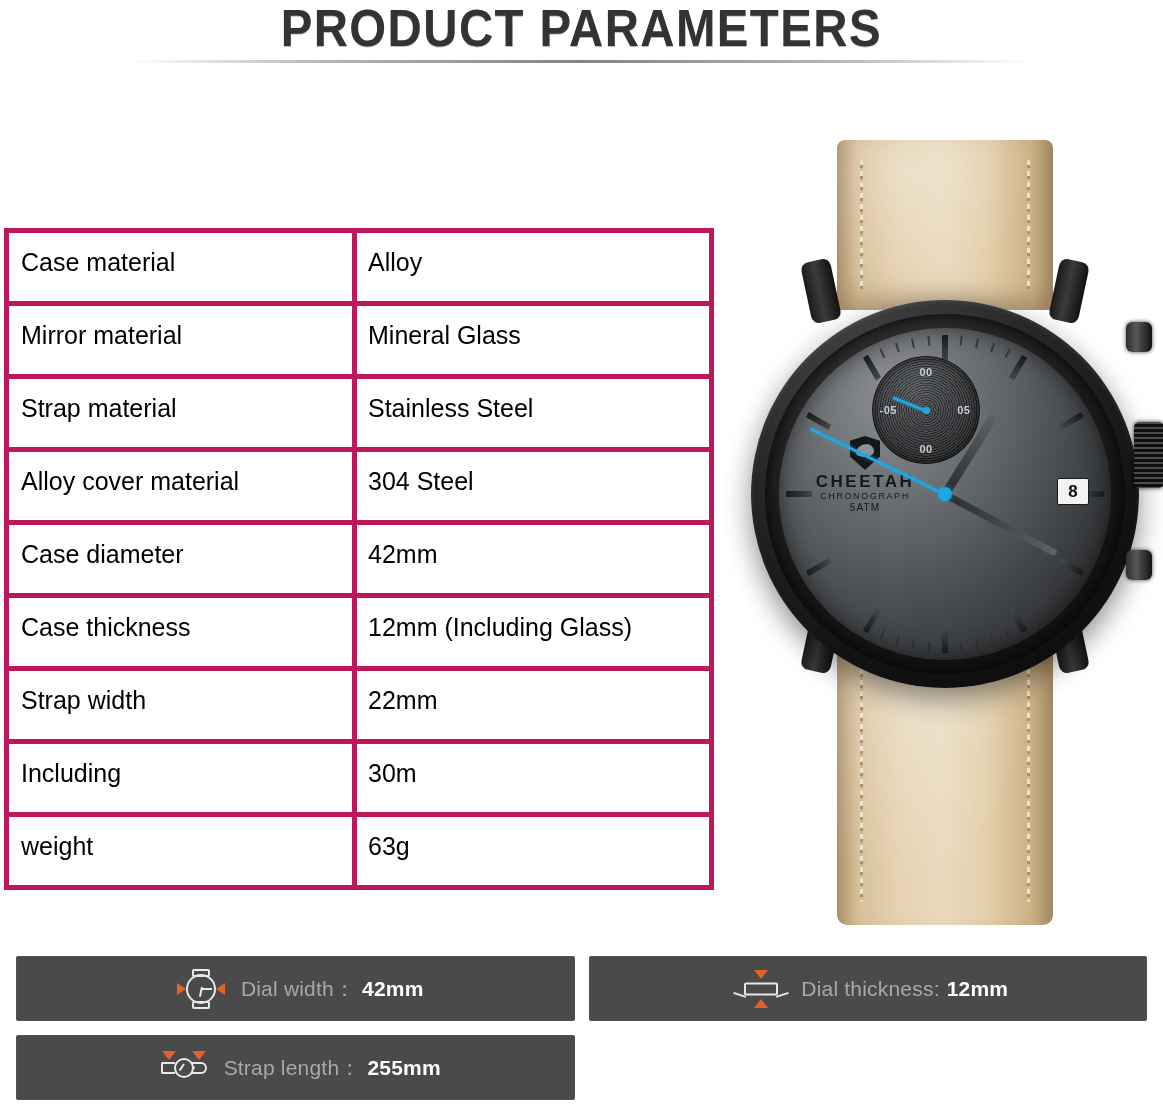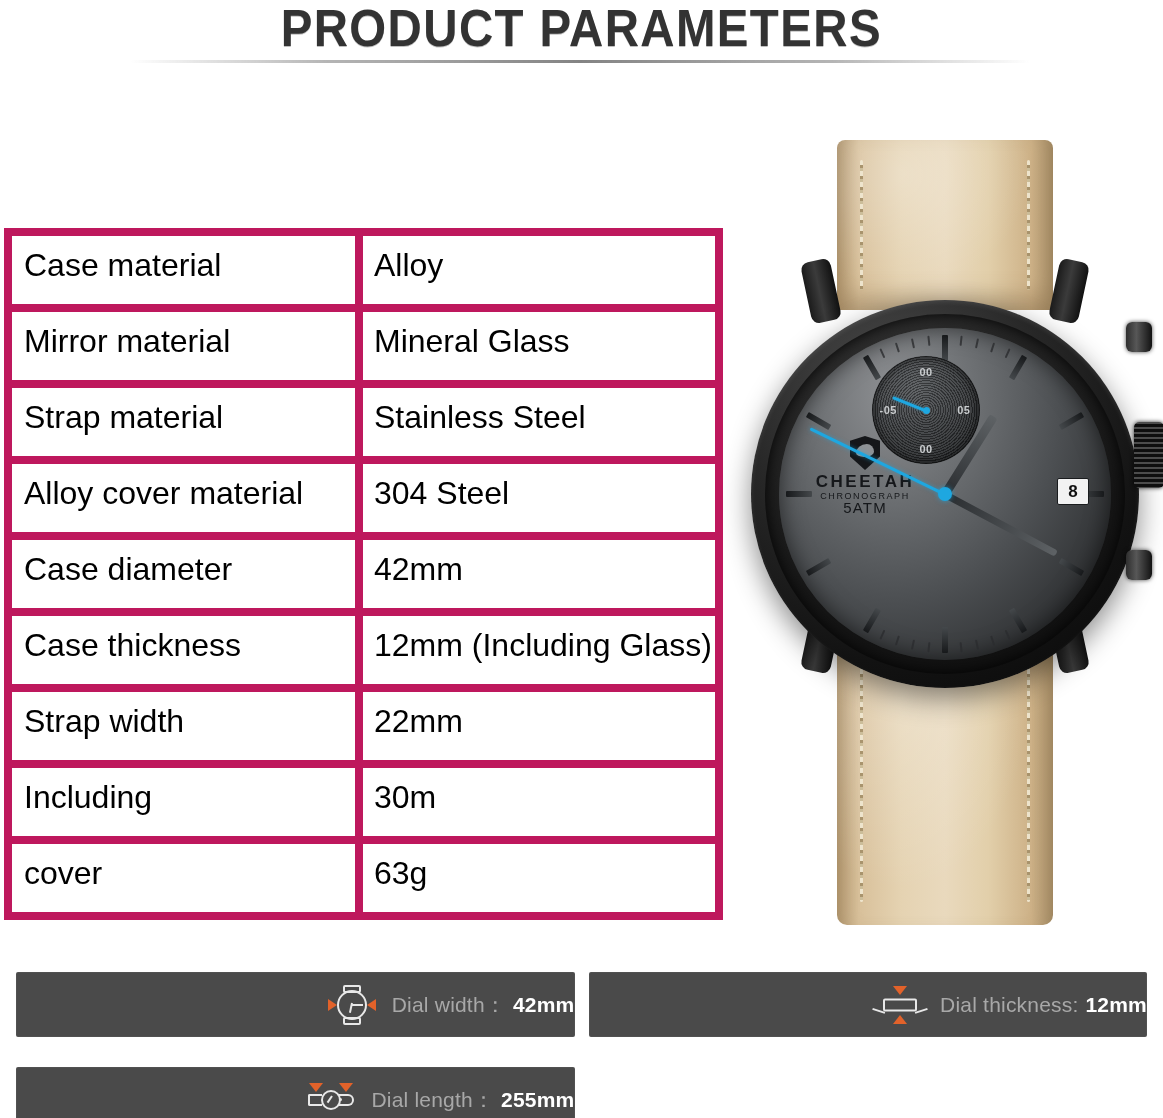--- a/index.html
+++ b/index.html
@@ -38,24 +38,24 @@
 
   
   #spec-table{
     position:absolute;left:4px;top:228px;
     width:676px;
     border-collapse:collapse;
     table-layout:fixed;
     background:#fff;
   }
   #spec-table td{
-    border:8px solid #be185d;
+    border:5px solid #be185d;
     height:60px;
     padding:0 0 8px 12px;
-    font-size:32px;
+    font-size:25px;
     color:#000;
     font-weight:400;
     vertical-align:middle;
     line-height:1.1;
     white-space:nowrap;
     overflow:hidden;
   }
   #spec-table td.k{width:331px;}
   #spec-table td.v{width:341px;padding-left:11px;}
 
@@ -180,21 +180,21 @@
     background:#15171a;
     clip-path:polygon(50% 0%,100% 14%,100% 60%,50% 100%,0% 60%,0% 14%);
     position:relative;
   }
   #shield::after{
     content:"";position:absolute;left:6px;top:8px;width:18px;height:13px;
     background:#8e9296;border-radius:60% 40% 55% 45% / 70% 60% 40% 30%;
   }
   #brand-name{font-size:17px;font-weight:bold;letter-spacing:2.5px;line-height:17px;}
   #brand-sub{font-size:9px;letter-spacing:1.6px;line-height:12px;}
-  #brand-wr{font-size:15px;letter-spacing:1.2px;line-height:11px;}
+  #brand-wr{font-size:10px;letter-spacing:1.2px;line-height:11px;}
 
   
   #date-window{
     position:absolute;right:22px;top:150px;width:30px;height:25px;
     background:#f2f2f2;border:1.5px solid #1a1c1e;border-radius:2px;
     display:flex;align-items:center;justify-content:center;
     font-size:17px;font-weight:bold;color:#111;
   }
 
   
@@ -210,23 +210,22 @@
     border-radius:50%;background:#1ea7e0;box-shadow:0 0 5px rgba(30,167,224,.7);}
 
   
   #info-cards{
     position:absolute;left:16px;top:956px;width:1131px;
     display:grid;grid-template-columns:1fr 1fr;
     gap:14px 14px;
   }
   .info-card{
     background:#4a4a4a;height:65px;border-radius:2px;
-    display:flex;align-items:center;justify-content:flex-end;
+    display:flex;align-items:center;justify-content:center;
     box-shadow:inset 0 0 0 1px rgba(255,255,255,.04);
-    margin-top:16px;
   }
   .card-icon{
     width:68px;height:46px;position:relative;flex:0 0 68px;
     margin-right:6px;
   }
   .card-text{font-size:21px;color:#a8a8a8;white-space:nowrap;letter-spacing:.2px;}
   .card-text .val{color:#ffffff;font-weight:bold;margin-left:7px;}
 
   
   .ic-watchface{
@@ -336,21 +335,21 @@
     </tr>
     <tr>
       <td class="k">Strap width</td>
       <td class="v">22mm</td>
     </tr>
     <tr>
       <td class="k">Including</td>
       <td class="v">30m</td>
     </tr>
     <tr>
-      <td class="k">cover</td>
+      <td class="k">weight</td>
       <td class="v">63g</td>
     </tr>
   </tbody>
 </table>
 
 <div id="watch-photo">
 
   <div class="strap" id="strap-top">
     <div class="stitch l"></div>
     <div class="stitch r"></div>
@@ -463,17 +462,17 @@
 
   <div class="info-card">
     <div class="card-icon">
       <div class="ic-len-l"></div>
       <div class="ic-len-face"></div>
       <div class="ic-len-r"></div>
       <div class="arrow down" style="left:12px;top:6px"></div>
       <div class="arrow down" style="right:12px;top:6px"></div>
     </div>
     <div class="card-text">
-      <span>Dial length：</span><span class="val">255mm</span>
+      <span>Strap length：</span><span class="val">255mm</span>
     </div>
   </div>
 
 </div>
 
 </body></html>

